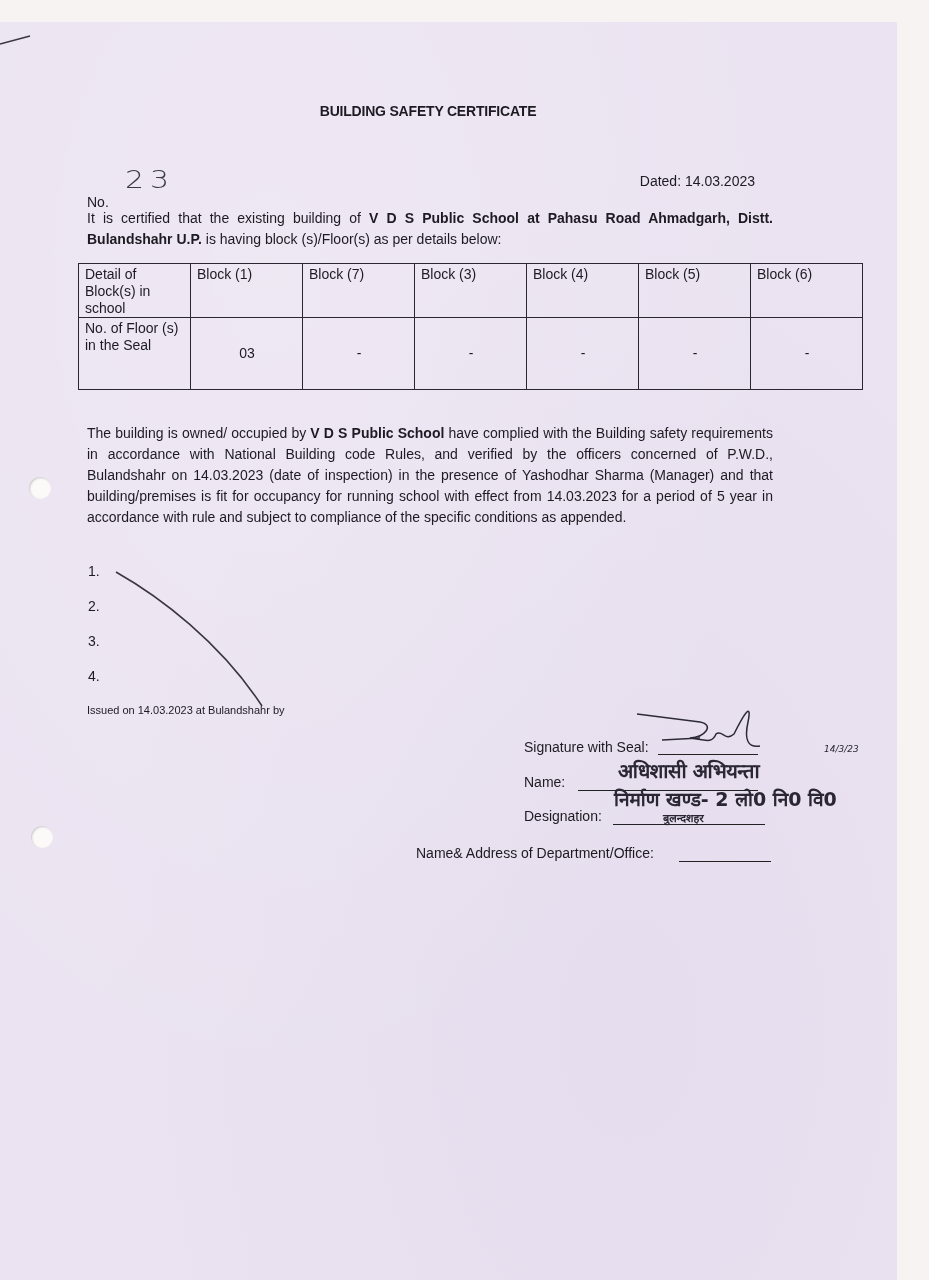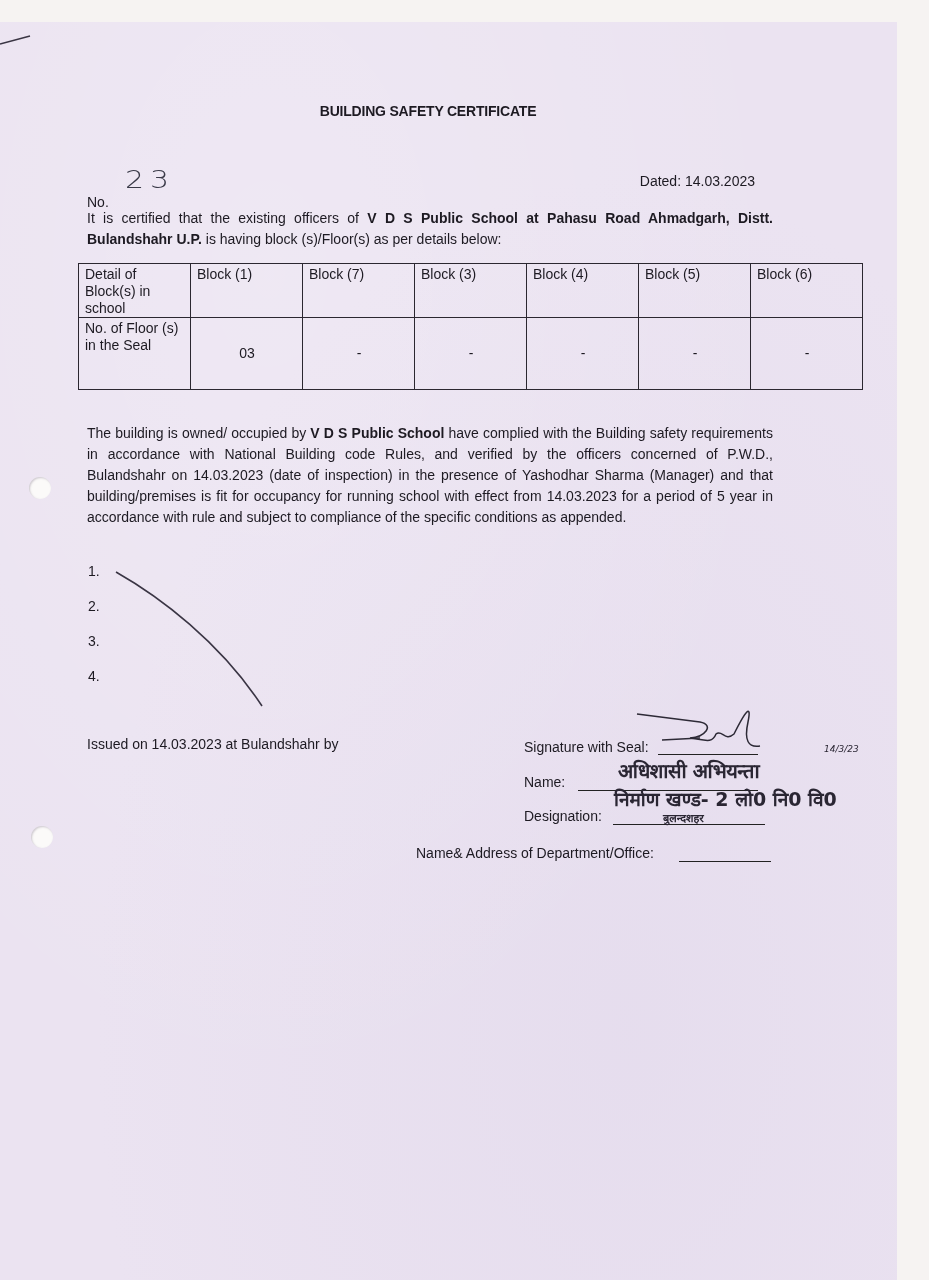--- a/index.html
+++ b/index.html
@@ -41,42 +41,42 @@
       table-layout: fixed;
     }
     table.blocks td {
       border: 1.5px solid #2b2730; vertical-align: top; padding: 2px 5px 0 6px;
       width: 100px;
     }
     table.blocks tr.head td { height: 50px; }
     table.blocks tr.data td { height: 69px; }
     table.blocks tr.data td.val { text-align: center; vertical-align: middle; padding-top: 0; }
     .cond { left: 88px; font-size: 14px; }
-    .issued { left: 87px; top: 714px; font-size: 14px; }
+    .issued { left: 87px; top: 682px; font-size: 11px; }
     .sig-label { font-size: 14px; }
     .blank-line { display: inline-block; border-bottom: 1.3px solid #222; height: 1px; vertical-align: baseline; }
     .stamp { font-family: "DejaVu Sans", sans-serif; color: #2a2633; }
     .hole {
       position: absolute; width: 22px; height: 22px; border-radius: 50%;
       background: #fbfaf9; box-shadow: inset 1px 1px 2px rgba(120,110,130,0.35);
     }
     svg.ink { position: absolute; left: 0; top: 0; overflow: visible; pointer-events: none; }
   </style>
 </head>
 <body>
 
 <div class="page">
 
   <div class="abs title">BUILDING SAFETY CERTIFICATE</div>
 
   <div class="abs no-label">No.</div>
   <div class="abs no-value">23</div>
   <div class="abs dated">Dated: 14.03.2023</div>
 
-  <div class="abs para intro"><span>It is certified that the existing officers of </span><b>V D S Public School at Pahasu Road Ahmadgarh, Distt. Bulandshahr U.P.</b><span> is having block (s)/Floor(s) as per details below:</span></div>
+  <div class="abs para intro"><span>It is certified that the existing building of </span><b>V D S Public School at Pahasu Road Ahmadgarh, Distt. Bulandshahr U.P.</b><span> is having block (s)/Floor(s) as per details below:</span></div>
 
   <table class="blocks">
     <tbody>
         <tr class="head">
       <td>Detail of Block(s) in school</td>
       <td>Block (1)</td>
       <td>Block (7)</td>
       <td>Block (3)</td>
       <td>Block (4)</td>
       <td>Block (5)</td>

